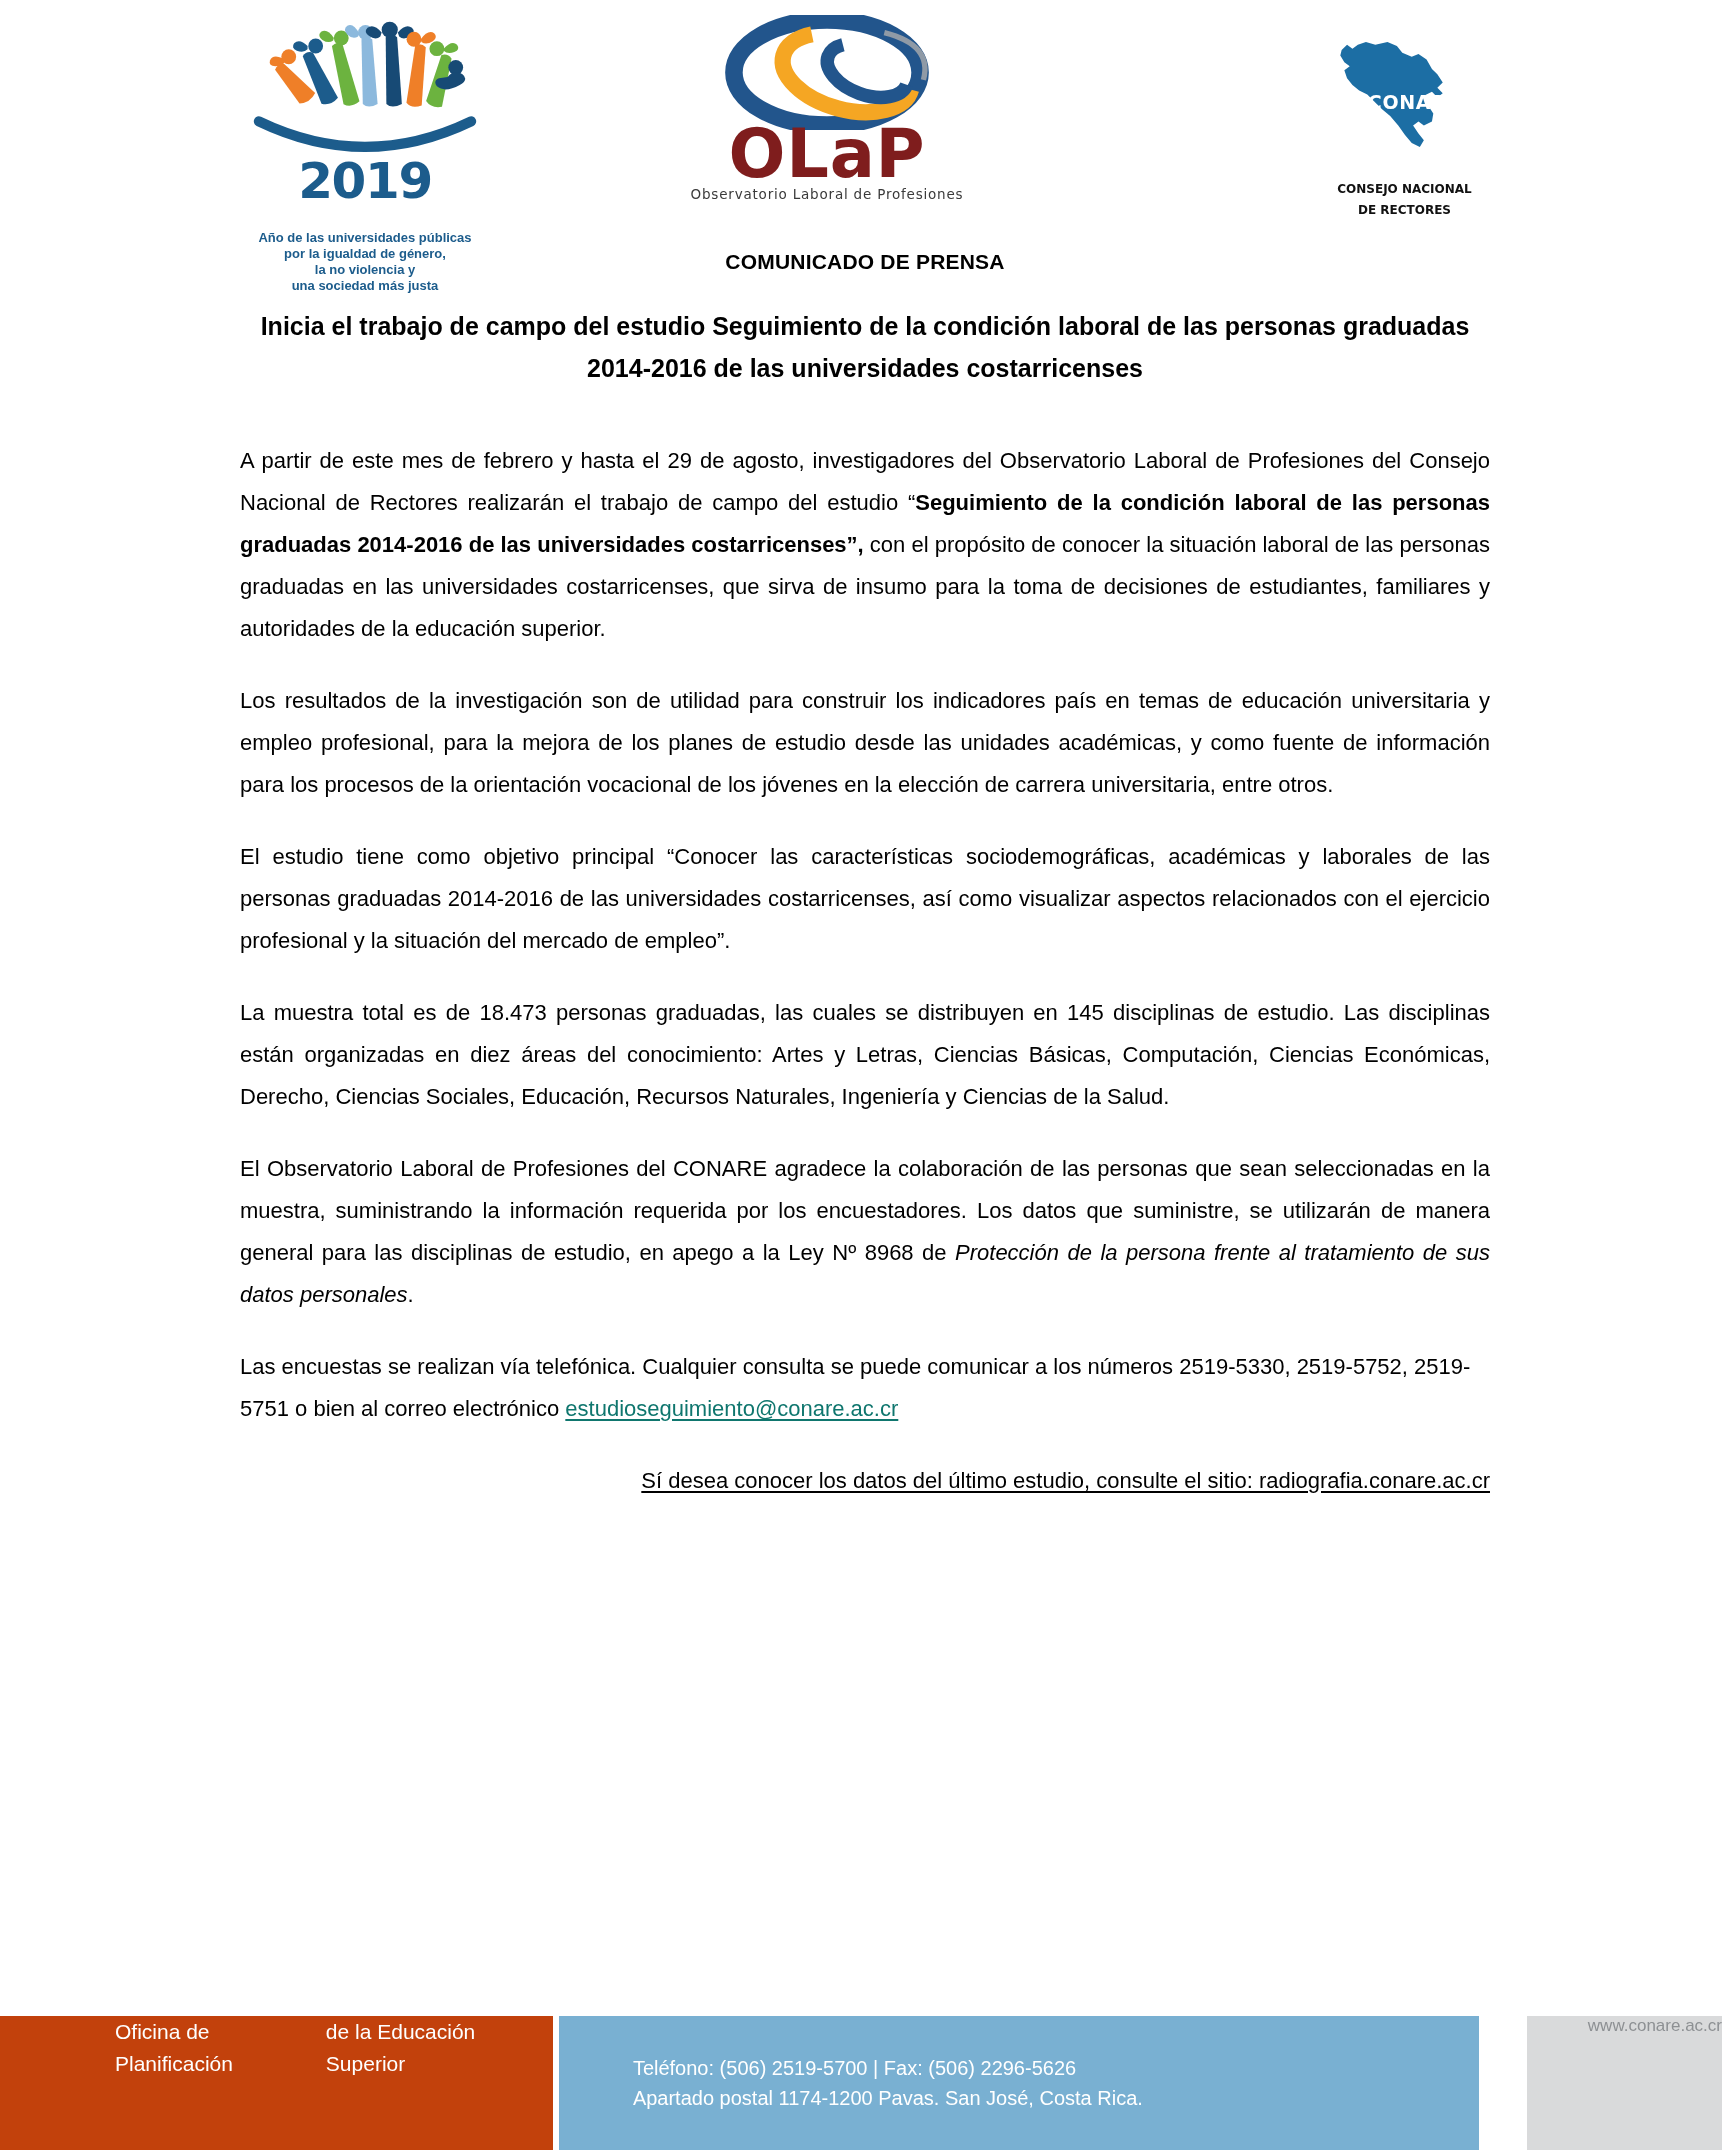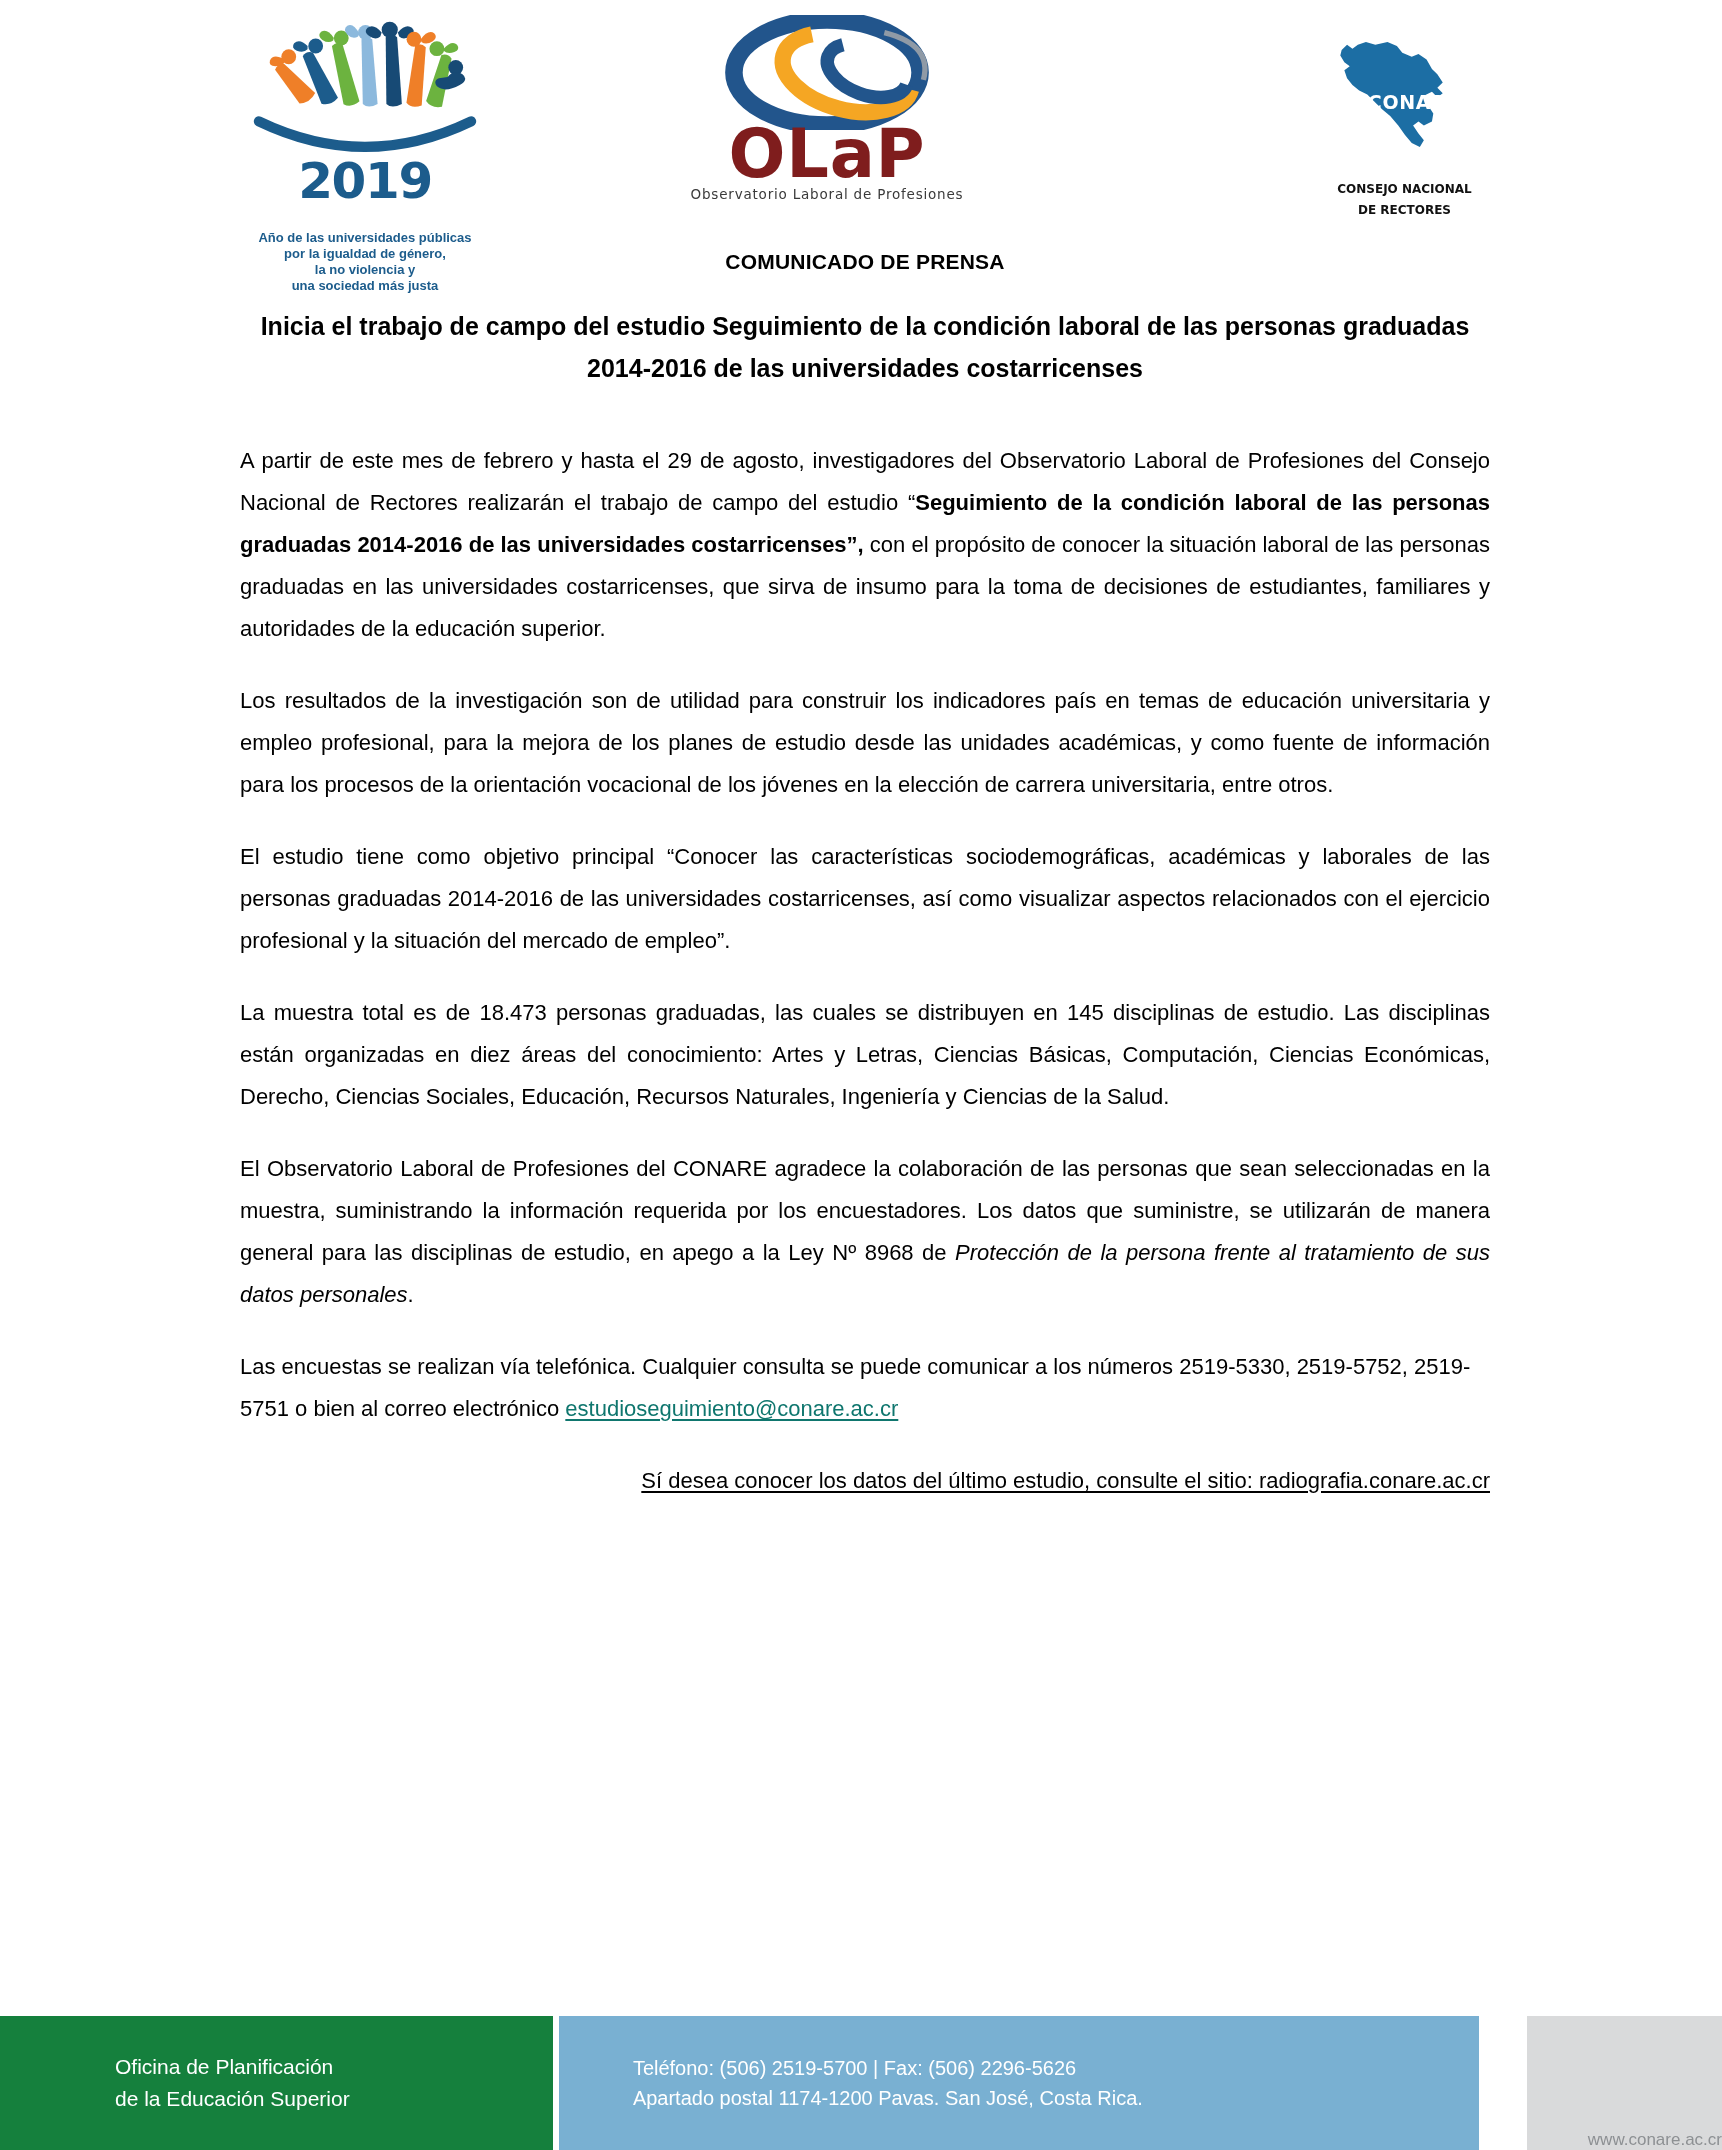--- a/index.html
+++ b/index.html
@@ -144,23 +144,23 @@
     position: absolute;
     left: 0;
     top: 2016px;
     width: 1722px;
     height: 134px;
     display: flex;
     align-items: stretch;
   }
   .f-left {
     width: 582px;
-    background: #15803d;
+    background: #c2410c;
     display: flex;
-    flex-direction: column;
+    flex-direction: row;
     justify-content: center;
     padding-left: 115px;
     box-sizing: border-box;
   }
   .f-left div {
     color: #ffffff;
     font-size: 21px;
     line-height: 32px;
     font-family: "Liberation Sans", sans-serif;
   }
@@ -176,21 +176,21 @@
   }
   .f-mid div {
     color: #ffffff;
     font-size: 20px;
     line-height: 30px;
   }
   .f-right {
     flex: 1;
     background: #d9dadb;
     display: flex;
-    align-items: flex-end;
+    align-items: flex-start;
     padding-left: 61px;
     box-sizing: border-box;
     margin-left: 48px;
   }
   .f-right div {
     color: #8d9093;
     font-size: 17px;
   }
 </style>
 </head>

